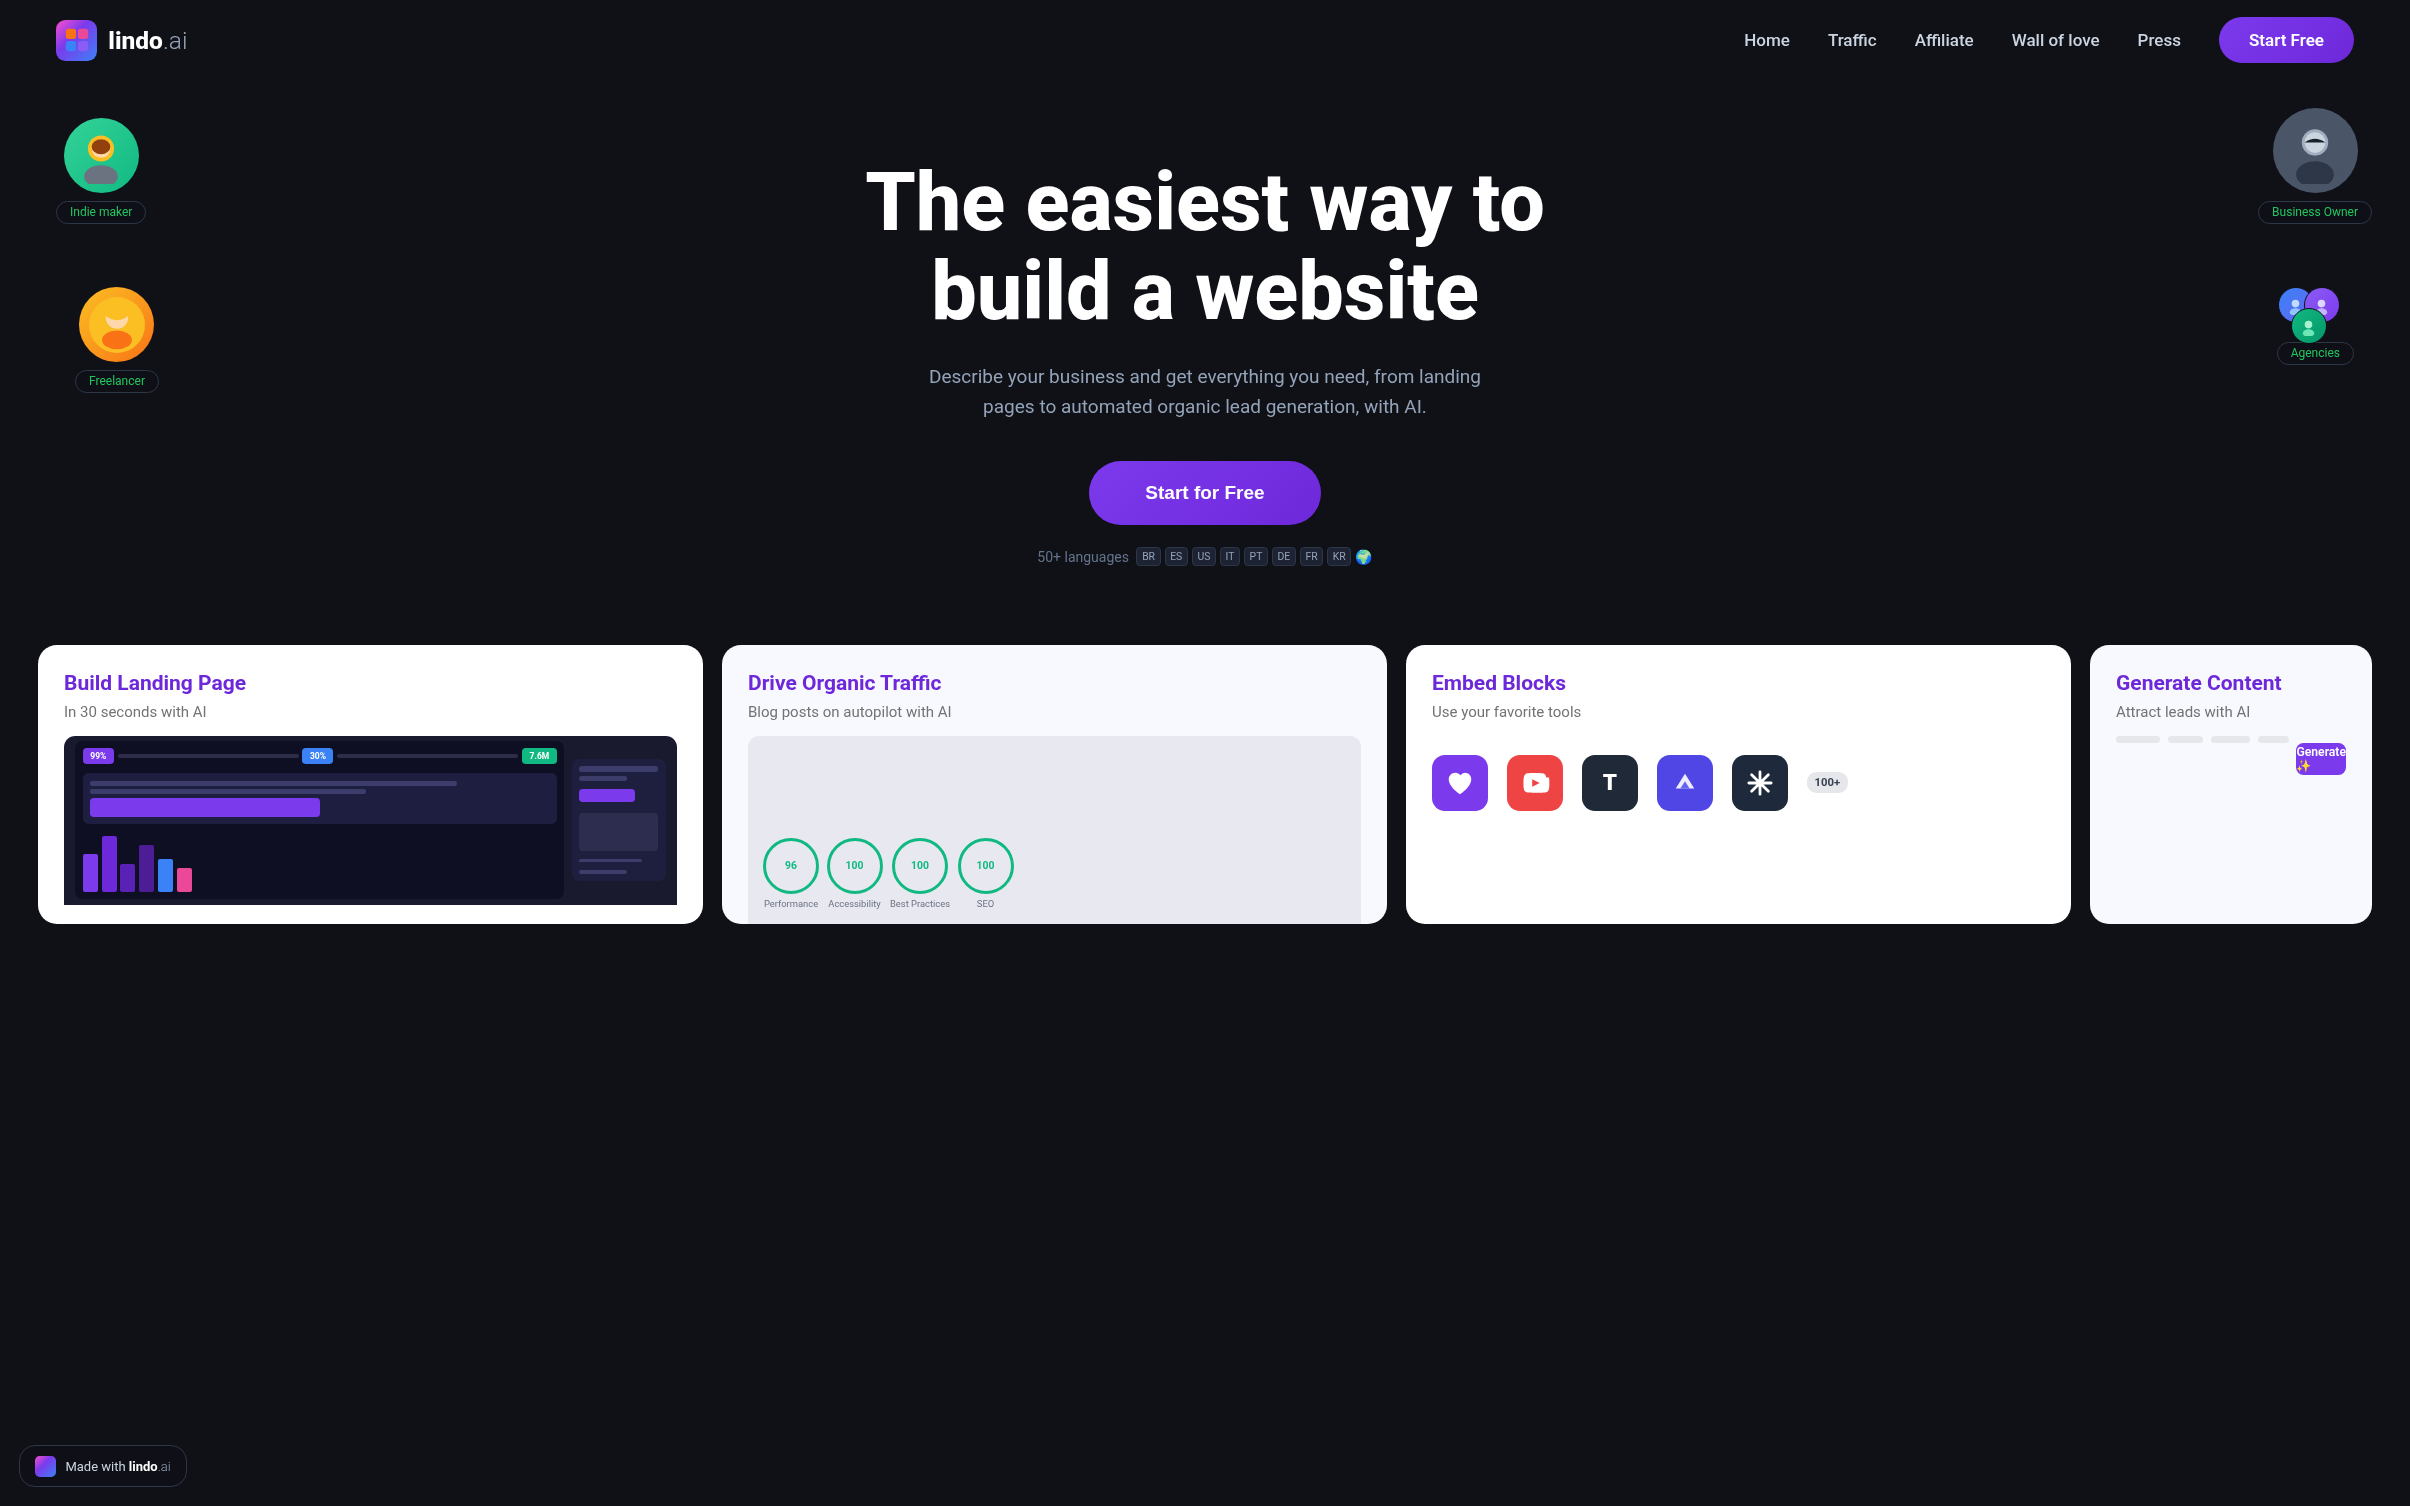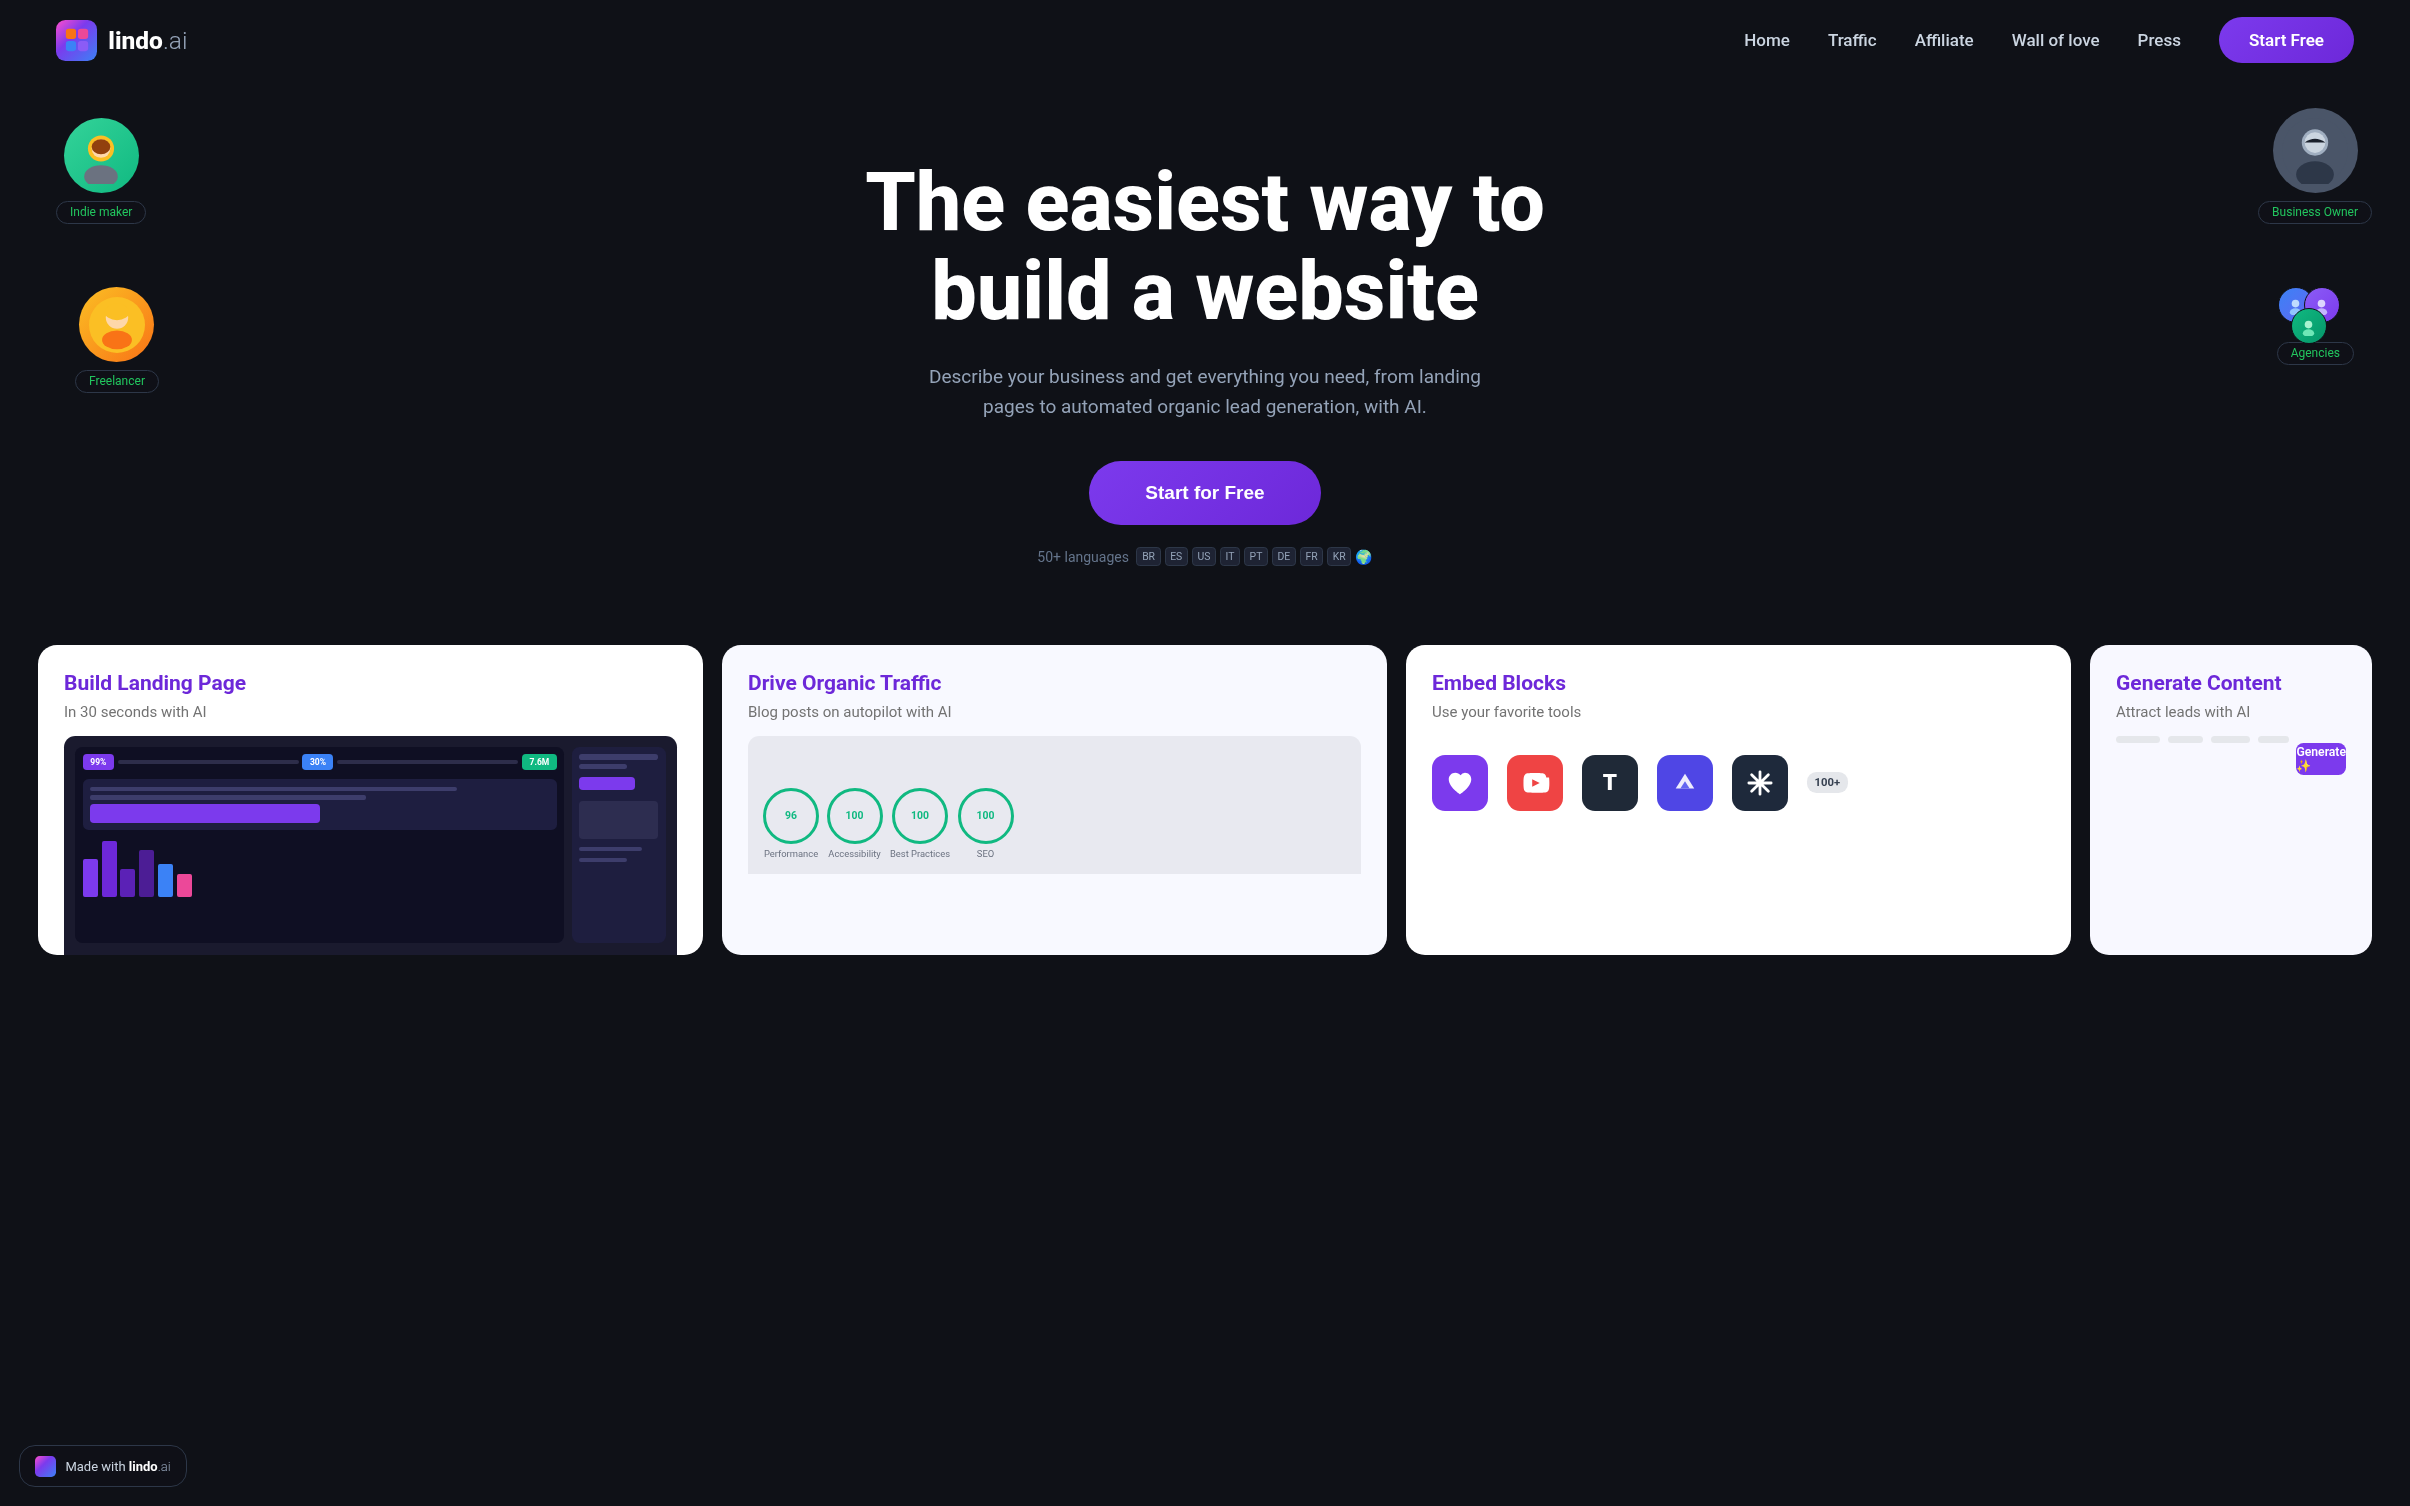--- a/index.html
+++ b/index.html
@@ -272,25 +272,26 @@
     .feature-card-subtitle {
       font-size: 15px;
       color: #737373;
       margin-bottom: 15px;
     }
 
     
     .card-preview {
       background: #1a1a2e;
       border-radius: 11.3px 11.3px 0 0;
-      height: 219px;
+      height: 169px;
       display: flex;
       gap: 7.5px;
       padding: 11.3px;
       overflow: hidden;
+      align-items: center;
     }
 
     .card-preview-left {
       background: #0f0f23;
       border-radius: 7.5px;
       flex: 1;
       padding: 7.5px;
       display: flex;
       flex-direction: column;
       gap: 5.6px;
@@ -600,21 +601,21 @@
         <div style="margin-top:7.5px;height:38px;background:#2d2d50;border-radius:3.8px;"></div>
         <div style="margin-top:3.8px;height:3.8px;background:#3d3d6b;border-radius:1.9px;width:80%;"></div>
         <div style="height:3.8px;background:#3d3d6b;border-radius:1.9px;width:60%;margin-top:3.8px;"></div>
       </div>
     </div>
   </div>
 
   <div class="feature-card card-traffic">
     <div class="feature-card-title">Drive Organic Traffic</div>
     <div class="feature-card-subtitle">Blog posts on autopilot with AI</div>
-    <div style="background:#e8e9f0;border-radius:11.3px 11.3px 0 0;padding:15px;margin-top:7.5px;height:138px;display:flex;flex-direction:column;justify-content:flex-end;">
+    <div style="background:#e8e9f0;border-radius:11.3px 11.3px 0 0;padding:15px;margin-top:7.5px;height:188px;display:flex;flex-direction:column;justify-content:flex-end;">
       <div class="card-perf-row">
         <div class="perf-circle">
           <div class="circle-badge circle-green" style="font-size:10.4px;">96</div>
           <div class="circle-label">Performance</div>
         </div>
         <div class="perf-circle">
           <div class="circle-badge circle-green" style="font-size:10.4px;">100</div>
           <div class="circle-label">Accessibility</div>
         </div>
         <div class="perf-circle">

